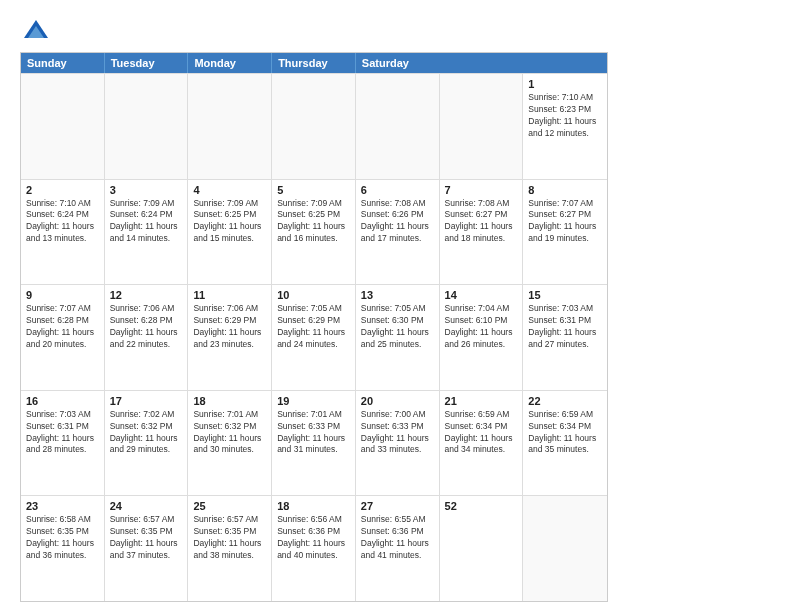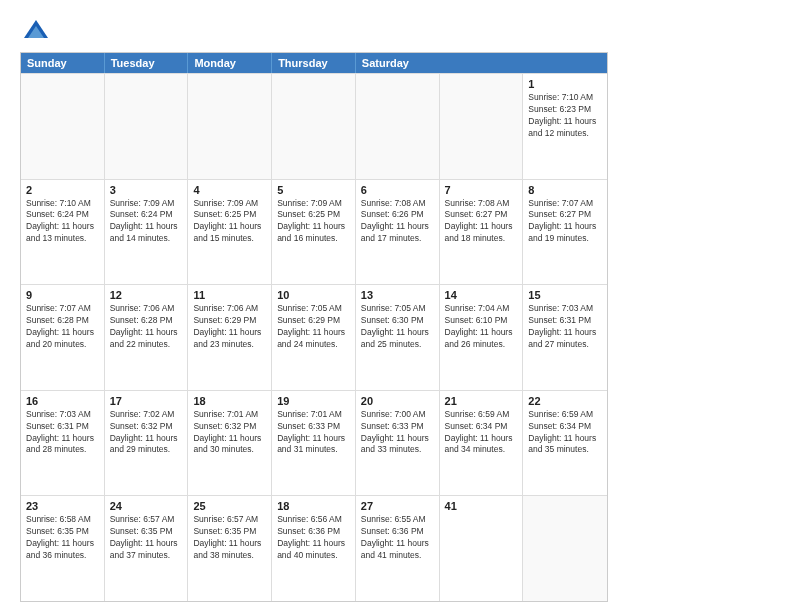--- a/index.html
+++ b/index.html
@@ -315,19 +315,19 @@
 Sunset: 6:36 PM
 Daylight: 11 hours and 40 minutes.</div>
           </div>
           <div class="cal-cell">
             <span class="cal-day-num">27</span>
             <div class="cal-info" style="white-space: pre-line;">Sunrise: 6:55 AM
 Sunset: 6:36 PM
 Daylight: 11 hours and 41 minutes.</div>
           </div>
           <div class="cal-cell">
-            <span class="cal-day-num">41</span>
+            <span class="cal-day-num">52</span>
           </div>
           <div class="cal-cell empty"></div>
         </div>
       </div>
   </div>
 </div>
 
 </body></html>

